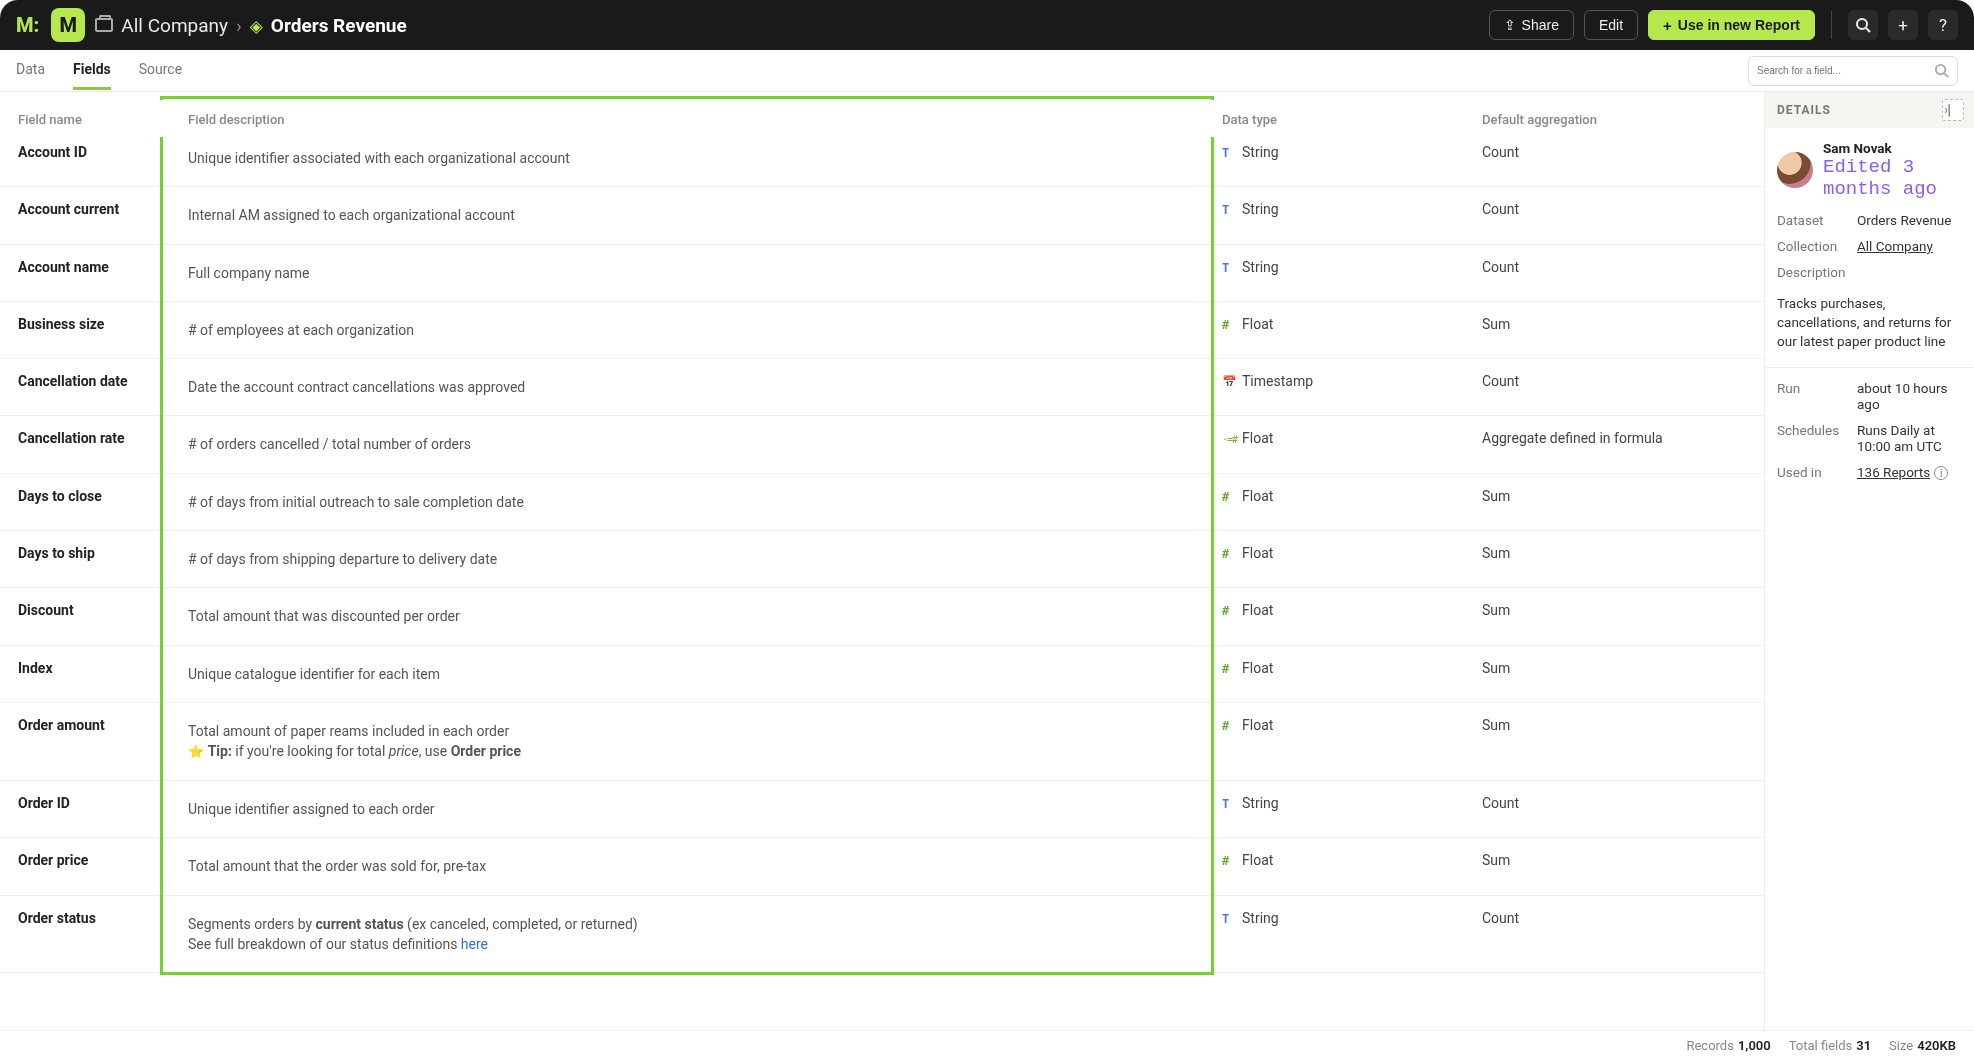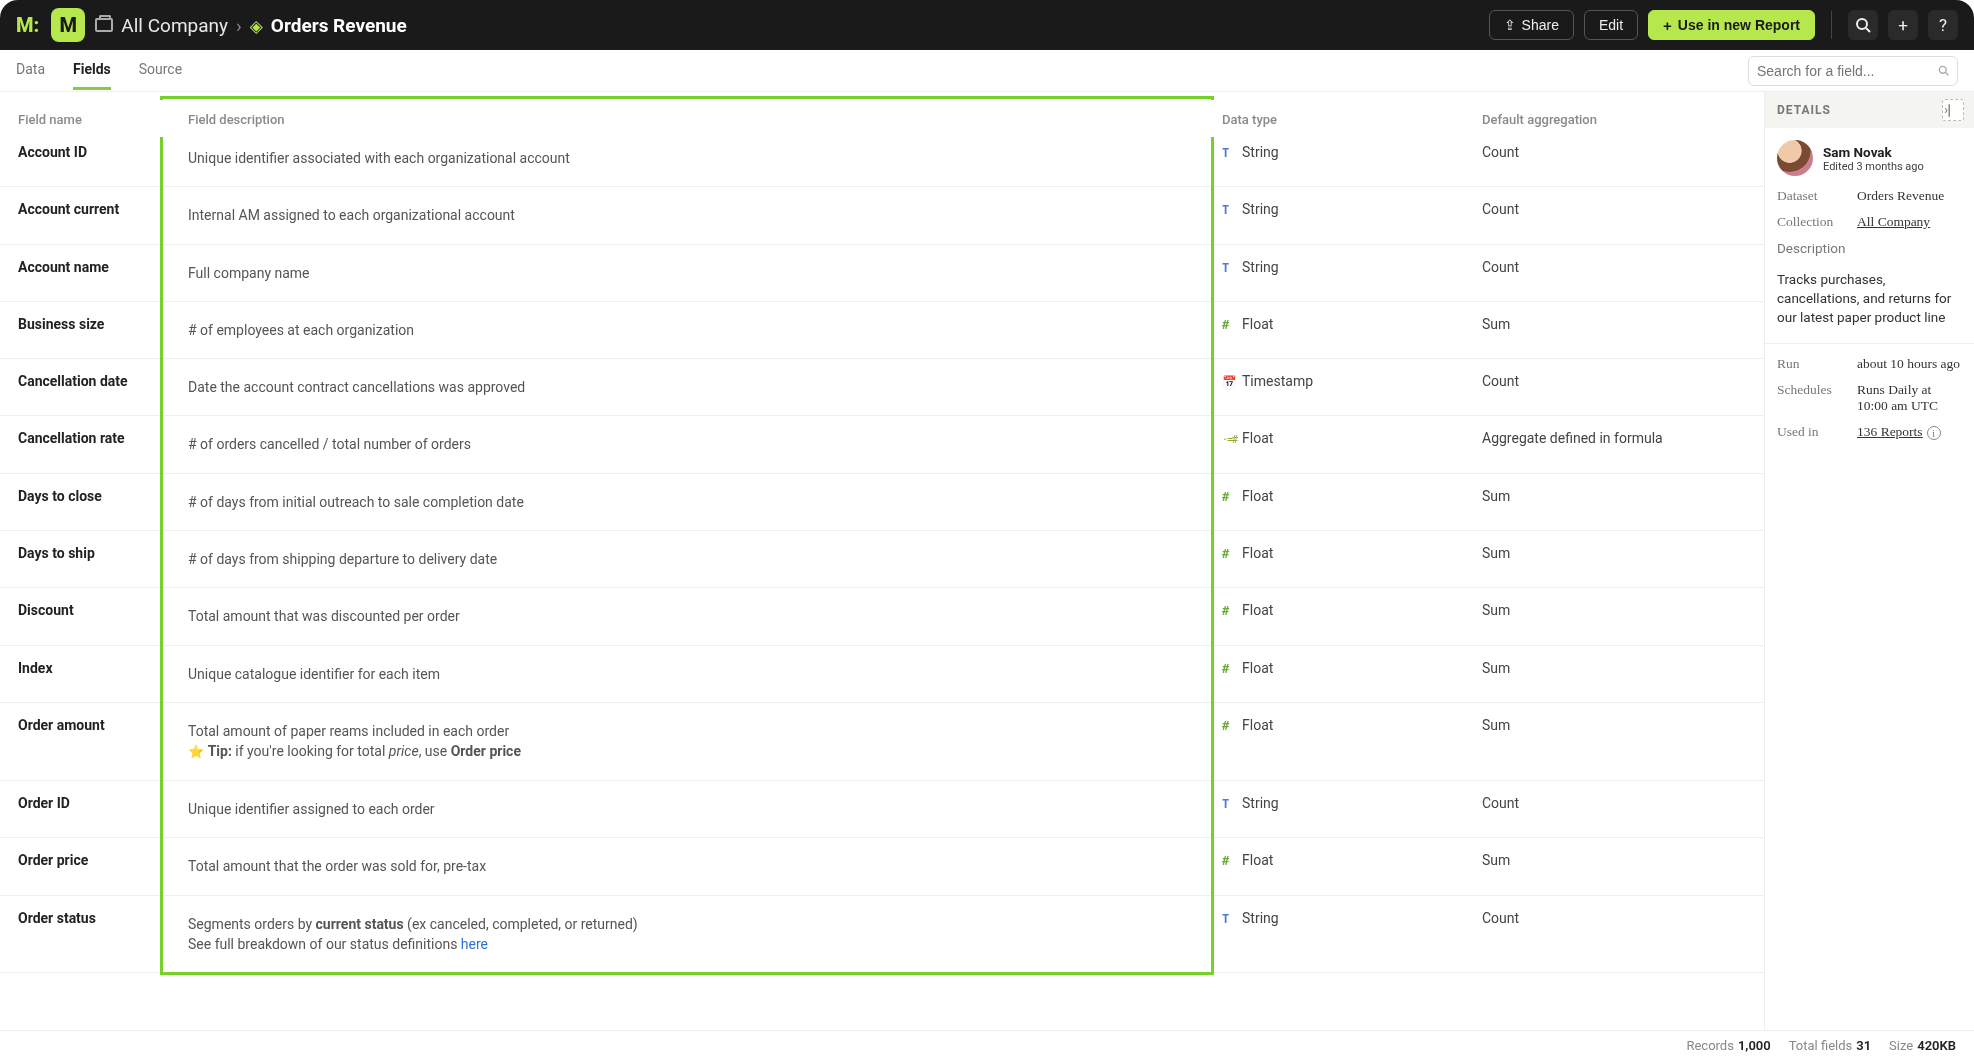--- a/index.html
+++ b/index.html
@@ -23,21 +23,21 @@
   .tb-icn { width:30px; height:30px; border-radius:6px; background:#2a2a2a; color:#eee; display:flex; align-items:center; justify-content:center; font-size:17px; cursor:pointer; }
   .plus-sm{font-size:15px; font-weight:700;}
 
   
   .subbar { display:flex; align-items:center; height:42px; border-bottom:1px solid #eee; padding:0 16px 0 16px;}
   .tabs { display:flex; gap:28px; }
   .tab { color:#777; font-size:14px; padding:10px 0; cursor:pointer; border-bottom:2px solid transparent;}
   .tab.active { color:#222; font-weight:700; border-bottom:3px solid #8bc83d;}
   .subbar .spacer{flex:1;}
   .search { display:flex; align-items:center; border:1px solid #ddd; border-radius:6px; height:30px; width:210px; padding:0 8px; color:#999; background:#fff;}
-  .search input { border:none; outline:none; flex:1; font-size:14px; color:#555; background:transparent;}
+  .search input { border:none; outline:none; flex:1; font-size:10px; color:#555; background:transparent;}
 
   
   .main { display:flex; height:calc(100% - 50px - 42px - 30px); }
   .table-wrap { flex:1; overflow:auto; position:relative;}
 
   table { width:100%; border-collapse:collapse; }
   thead th { text-align:left; font-weight:500; color:#8a8a8a; font-size:13px; padding:12px 18px 10px; border-bottom:1px solid #eee; background:#fff; position:sticky; top:8px;}
   tbody td { padding:12px 18px; border-bottom:1px solid #eee; vertical-align:top; font-size:14px; color:#444;}
   td.fname { font-weight:700; color:#222; width:170px; padding-top:14px;}
   td.fdesc { color:#555; line-height:1.45; padding-top:18px; padding-bottom:18px;}
@@ -54,22 +54,22 @@
   .emoji{font-size:13px;}
 
   
   .details { width:210px; border-left:1px solid #eee; display:flex; flex-direction:column; font-size:13.5px;}
   .det-hd { height:36px; background:#f4f4f0; display:flex; align-items:center; justify-content:space-between; padding:0 10px 0 12px; letter-spacing:1px; font-weight:700; color:#777; font-size:12px;}
   .det-hd .collapse { width:22px; height:22px; border:1px dashed #bbb; border-radius:3px; display:flex; align-items:center; justify-content:center; color:#888; font-size:12px; cursor:pointer; background:#fff;}
   .det-body { padding:12px 12px 0 12px; }
   .det-user { display:flex; gap:10px; align-items:center; margin-bottom:12px;}
   .avatar { width:36px; height:36px; border-radius:50%; background:radial-gradient(circle at 35% 30%, #f0c9a8 0 34%, #7a4a32 36% 60%, #c97e8f 62% 100%); flex-shrink:0;}
   .det-user .nm { font-weight:700; color:#222; }
-  .det-user .sub{ color:#404040; font-size:11px;}
-  .det-row { display:flex; margin-bottom:10px;font-family:Liberation Serif, serif; }
+  .det-user .sub{ color:#8b5cf6; font-size:19px;font-family:Liberation Mono, monospace;}
+  .det-row { display:flex; margin-bottom:10px; }
   .det-row .k { width:80px; color:#777; }
   .det-row .v { flex:1; color:#333;}
   .det-row .v.u { text-decoration:underline; cursor:pointer;}
   .det-desc-label{ color:#777; margin-bottom:14px;}
   .det-desc-txt { color:#333; margin-bottom:16px; line-height:1.4;}
   .det-sep { border-top:1px solid #eee; margin:6px -12px 12px;}
   .info-ic{display:inline-block; width:14px;height:14px;border:1px solid #888;border-radius:50%;font-size:10px;line-height:13px;text-align:center;color:#777;margin-left:4px;vertical-align:middle;}
 
   
   .footer { height:30px; border-top:1px solid #eee; display:flex; align-items:center; justify-content:flex-end; gap:18px; padding:0 18px; font-size:13px; color:#888;}

